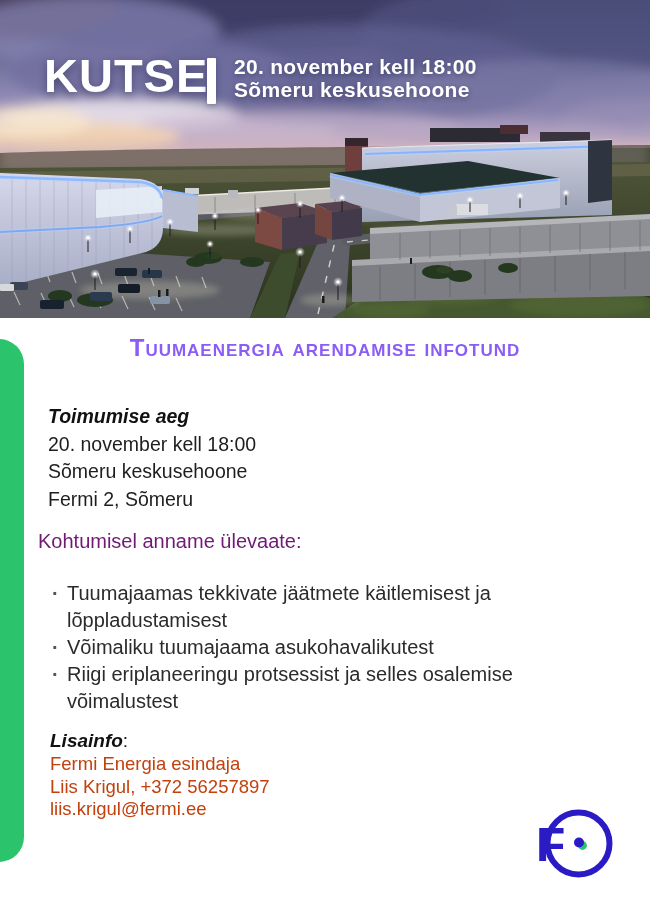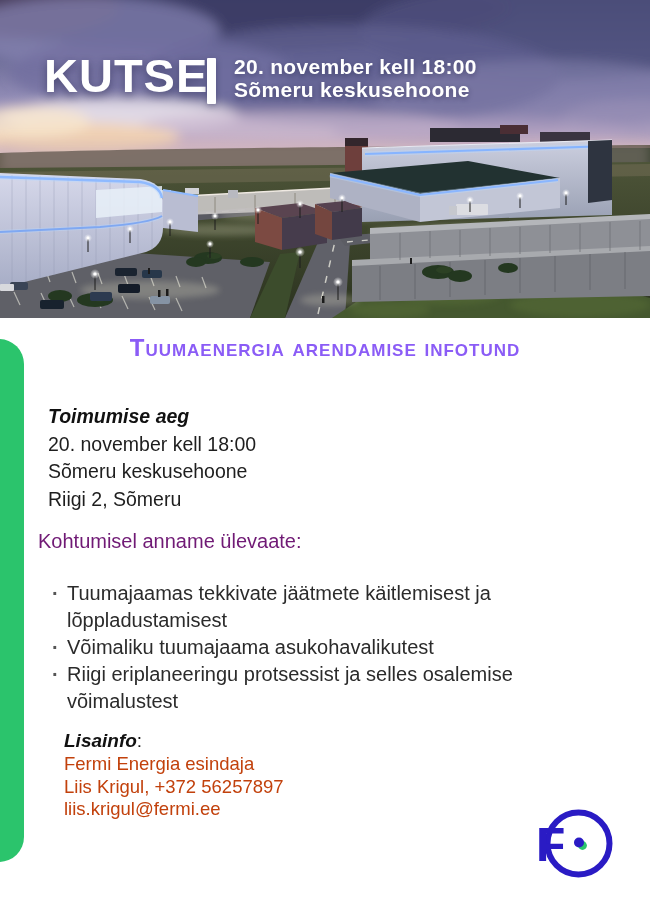--- a/index.html
+++ b/index.html
@@ -26,21 +26,21 @@
          font-variant:small-caps;font-weight:700;font-size:24px;letter-spacing:1px;color:#8b5cf6;}
 
   
   .schedule{position:absolute;left:48px;top:403px;font-size:19.5px;line-height:27.5px;color:#1e1e1e;}
   .bold{font-weight:700;color:#111;font-style:italic;}
   .overview-heading{position:absolute;left:38px;top:530px;font-size:20px;font-weight:400;color:#701a75;}
   .bullets{position:absolute;left:50px;top:580px;width:535px;margin:0;padding:0;list-style:none;
            font-size:20px;line-height:27px;color:#2b2b2b;}
   .bullets li{position:relative;padding-left:17px;}
   .bullets li::before{content:"·";position:absolute;left:2px;top:0;color:#555;font-weight:700;}
-  .contact{position:absolute;left:64px;top:729px;}
+  .contact{position:absolute;left:50px;top:729px;}
   .contact-heading{font-size:19px;line-height:24px;color:#161616;}
   .muted{font-size:18.5px;line-height:22.5px;color:#c2410c;}
 
   
   .logo{position:absolute;left:532px;top:803px;width:95px;height:88px;}
 </style>
 </head>
 <body>
 
 <div class="page">
@@ -336,21 +336,21 @@
   </div>
 
   <div class="accent"></div>
 
   <h1 class="title">Tuumaenergia arendamise infotund</h1>
 
   <div class="schedule">
     <div class="bold">Toimumise aeg</div>
     <div>20. november kell 18:00</div>
     <div>Sõmeru keskusehoone</div>
-    <div>Riigi 2, Sõmeru</div>
+    <div>Fermi 2, Sõmeru</div>
   </div>
 
   <div class="overview-heading">Kohtumisel anname ülevaate:</div>
   <ul class="bullets">
     <li>Tuumajaamas tekkivate jäätmete käitlemisest ja lõppladustamisest</li>
     <li>Võimaliku tuumajaama asukohavalikutest</li>
     <li>Riigi eriplaneeringu protsessist ja selles osalemise võimalustest</li>
   </ul>
 
   <div class="contact">

